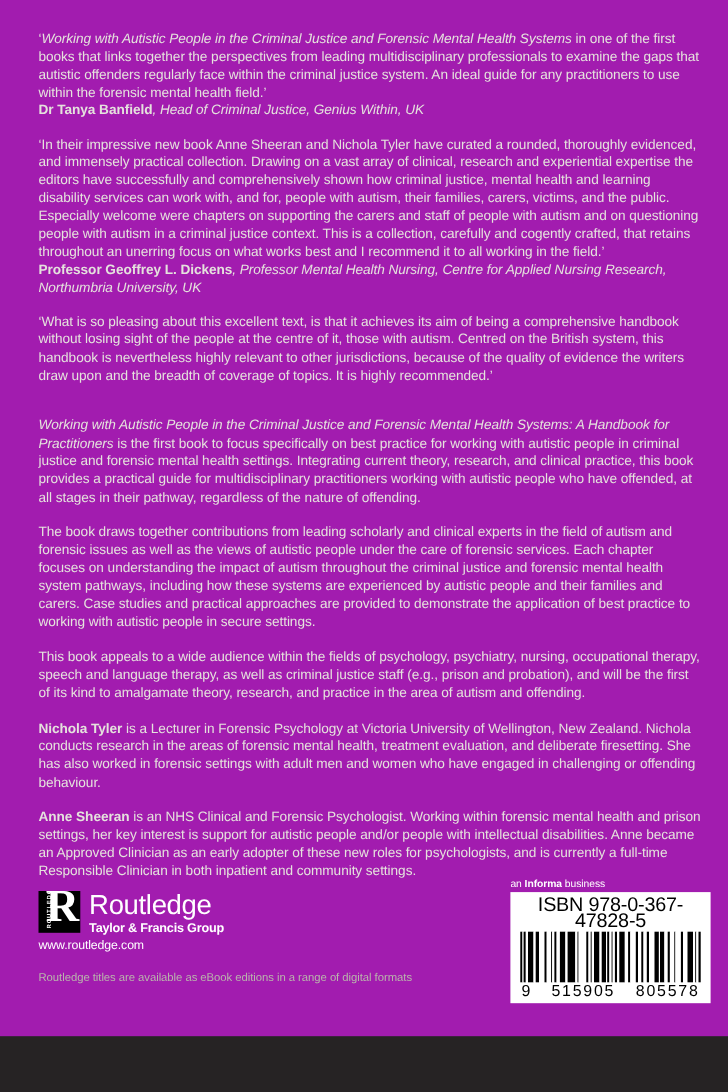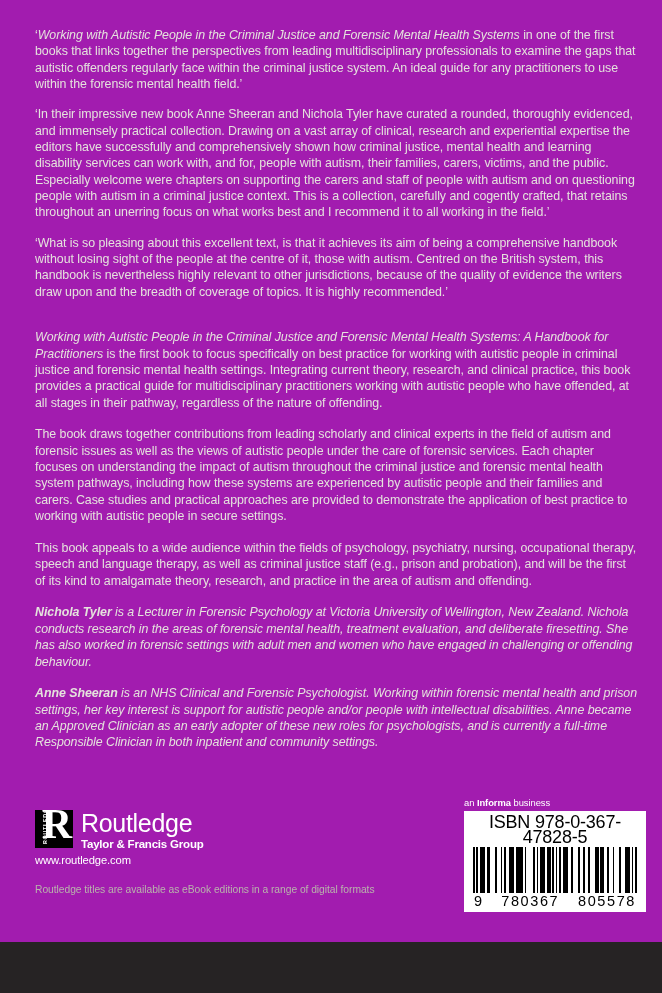--- a/index.html
+++ b/index.html
@@ -38,21 +38,21 @@
   .blurb .quote-text { font-style: normal; }
   .blurb .title-italic { font-style: italic; }
 
   .attrib { display: block; }
   .attrib .person { font-weight: bold; }
   .attrib .role { font-style: italic; }
 
   .body-para { margin-bottom: 15.5px; }
   .body-para .title-italic { font-style: italic; }
 
-  .bio-para { margin-bottom: 15.5px; font-style: italic; }
+  .bio-para { margin-bottom: 15.5px; }
   .bio-para .person { font-weight: bold; }
 
   .spacer-lg { height: 15px; }
 
   .subject-line {
     font-size: 12.6px;
     font-weight: bold;
     color: #ddd9d2;
     margin-top: 19px;
     letter-spacing: 0.1px;
@@ -204,24 +204,26 @@
   .barcode-digits .grp-mid { letter-spacing: 1.6px; }
   .barcode-digits .grp-right { letter-spacing: 1.6px; }
 </style>
 </head>
 <body>
 
 <div class="cover">
 
   <div class="blurb">
     <span>‘</span><span class="title-italic">Working with Autistic People in the Criminal Justice and Forensic Mental Health Systems</span><span class="quote-text"> in one of the first books that links together the perspectives from leading multidisciplinary professionals to examine the gaps that autistic offenders regularly face within the criminal justice system. An ideal guide for any practitioners to use within the forensic mental health field.’</span>
+    <span class="attrib"><span class="person">Dr Tanya Banfield</span><span class="role">, Head of Criminal Justice, Genius Within, UK</span></span>
   </div>
 
   <div class="blurb">
     <span>‘</span><span class="quote-text">In their impressive new book Anne Sheeran and Nichola Tyler have curated a rounded, thoroughly evidenced, and immensely practical collection. Drawing on a vast array of clinical, research and experiential expertise the editors have successfully and comprehensively shown how criminal justice, mental health and learning disability services can work with, and for, people with autism, their families, carers, victims, and the public. Especially welcome were chapters on supporting the carers and staff of people with autism and on questioning people with autism in a criminal justice context. This is a collection, carefully and cogently crafted, that retains throughout an unerring focus on what works best and I recommend it to all working in the field.’</span>
+    <span class="attrib"><span class="person">Professor Geoffrey L. Dickens</span><span class="role">, Professor Mental Health Nursing, Centre for Applied Nursing Research, Northumbria University, UK</span></span>
   </div>
 
   <div class="blurb">
     <span>‘</span><span class="quote-text">What is so pleasing about this excellent text, is that it achieves its aim of being a comprehensive handbook without losing sight of the people at the centre of it, those with autism. Centred on the British system, this handbook is nevertheless highly relevant to other jurisdictions, because of the quality of evidence the writers draw upon and the breadth of coverage of topics. It is highly recommended.’</span>
   </div>
 
   <div class="spacer-lg"></div>
 
   <div class="body-para">
     <span class="title-italic">Working with Autistic People in the Criminal Justice and Forensic Mental Health Systems: A Handbook for Practitioners</span><span> is the first book to focus specifically on best practice for working with autistic people in criminal justice and forensic mental health settings. Integrating current theory, research, and clinical practice, this book provides a practical guide for multidisciplinary practitioners working with autistic people who have offended, at all stages in their pathway, regardless of the nature of offending.</span>
@@ -317,20 +319,20 @@
             <span style="width: 1.75px; background: rgb(0, 0, 0);"></span>
             <span style="width: 3.5px; background: rgb(255, 255, 255);"></span>
             <span style="width: 5.25px; background: rgb(0, 0, 0);"></span>
             <span style="width: 1.75px; background: rgb(255, 255, 255);"></span>
             <span style="width: 1.75px; background: rgb(0, 0, 0);"></span>
             <span style="width: 1.75px; background: rgb(255, 255, 255);"></span>
             <span style="width: 1.75px; background: rgb(0, 0, 0);"></span>
           </div>
         <div class="barcode-digits">
           <span class="grp-left">9</span>
-          <span class="grp-mid">780367</span>
+          <span class="grp-mid">515905</span>
           <span class="grp-right">805578</span>
         </div>
       </div>
     </div>
 
   </div>
 </div>
 
 </body></html>

